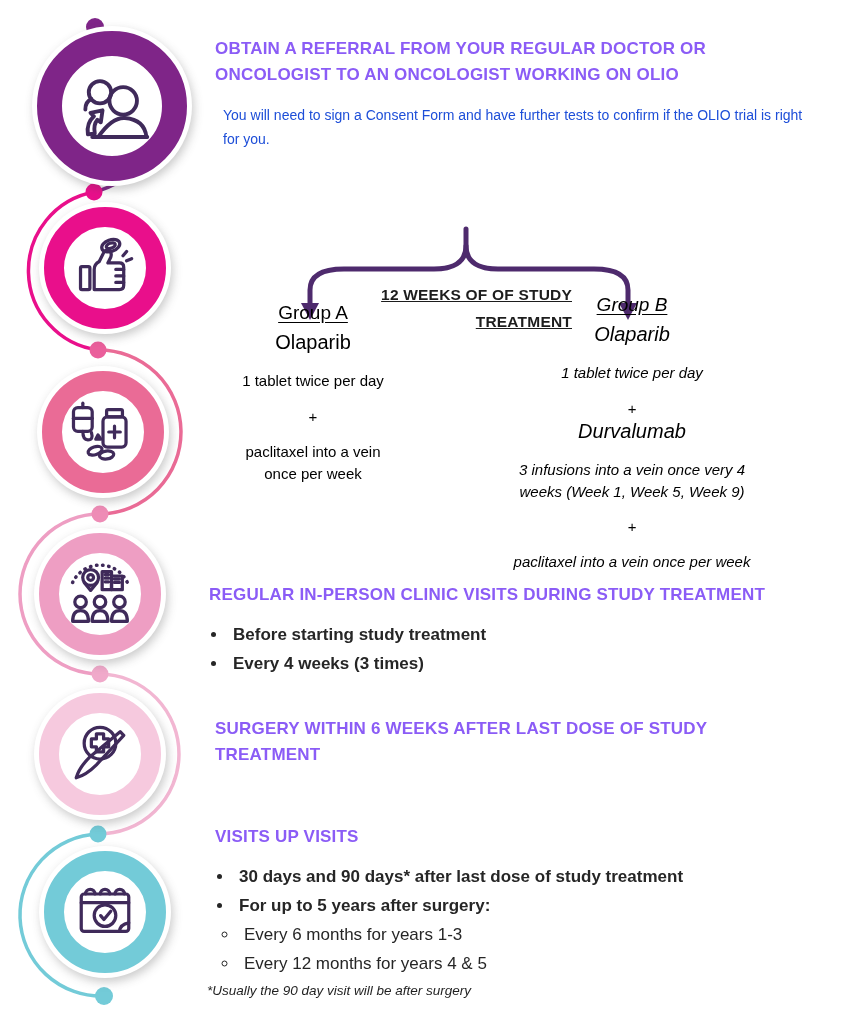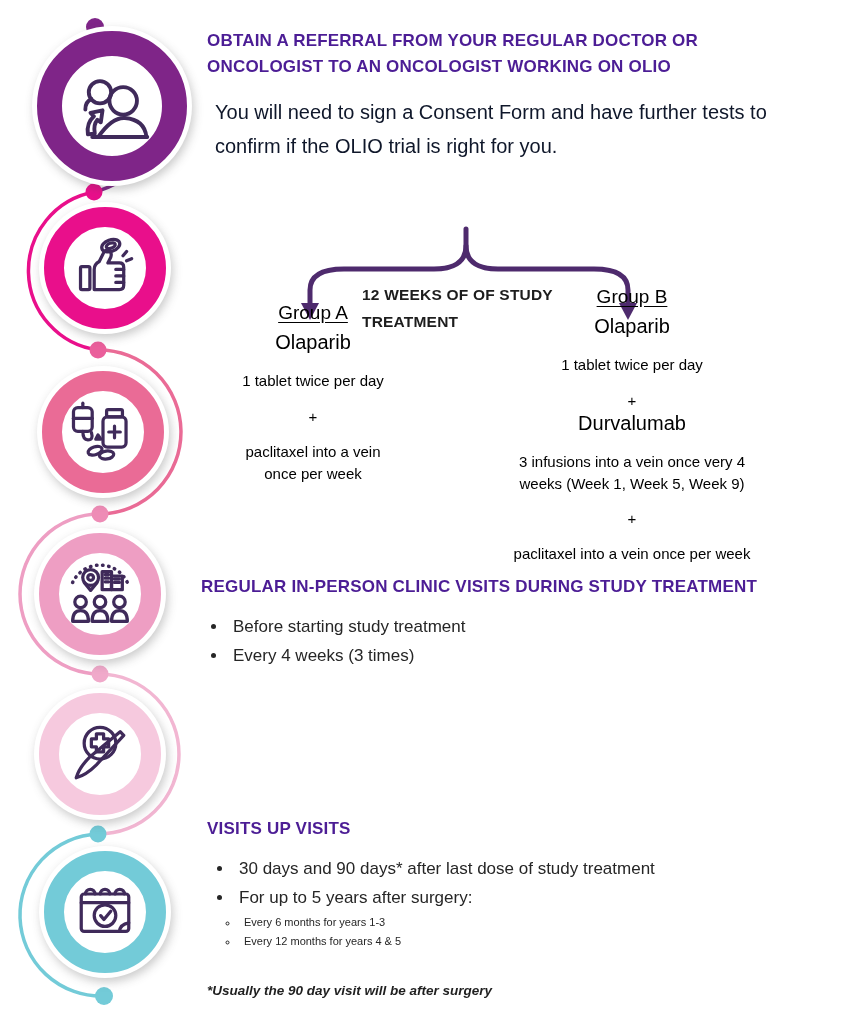--- a/index.html
+++ b/index.html
@@ -16,38 +16,38 @@
     box-shadow:2px 4px 10px rgba(70,70,70,.28); padding:5px; box-sizing:content-box;
   }
   .ring {
     width:100%; height:100%; border-radius:50%; box-sizing:border-box;
     display:flex; align-items:center; justify-content:center; background:#fff;
   }
   .icon-svg { display:block; }
   
   .sec { position:absolute; }
   .h {
-    font-weight:700; color:#4c1d95; font-size:17px; line-height:1.55;
-    letter-spacing:.2px; margin:0;
-  }
-  .body-text { font-size:20px; line-height:1.68; color:#0f172a; margin:8px; }
+    font-weight:700; color:#8b5cf6; font-size:17px; line-height:1.55;
+    letter-spacing:.2px; margin:8px;
+  }
+  .body-text { font-size:14px; line-height:1.68; color:#1d4ed8; margin:16px; }
   ul.bullets { margin:13px 0 0 0; padding:0 0 0 27px; list-style:disc; }
-  ul.bullets li { font-size:17px; line-height:1.7; color:#262626; padding-left:5px; }
+  ul.bullets li { font-size:17px; line-height:1.7; color:#262626; padding-left:5px;font-weight:bold; }
   ul.sub-bullets { margin:0; padding:0 0 0 32px; list-style:circle; }
-  ul.sub-bullets li { font-size:11px; line-height:1.7; color:#262626; padding-left:5px; }
+  ul.sub-bullets li { font-size:17px; line-height:1.7; color:#262626; padding-left:5px; }
   .group-col { position:absolute; text-align:center; color:#000000; }
   .group-title { font-size:19px; text-decoration:underline; text-underline-offset:3px; margin:0 0 7px 0; }
   .drug-name { font-size:20px; margin:0 0 8px 0; }
   .dose { font-size:15px; line-height:1.45; margin:16px; }
   .plus { font-size:15px; margin:3px 0; }
   .center-label {
     position:absolute; font-weight:700; font-size:15.5px; line-height:1.72;
-    text-align:left; color:#1d1d1d; letter-spacing:.2px;
-  }
-  .footnote { font-size:13.5px; font-style:italic; font-weight:700; color:#1f1f1f; }
+    text-align:right; color:#1d1d1d; letter-spacing:.2px;text-decoration:underline;
+  }
+  .footnote { font-size:13.5px; font-style:italic; font-weight:400; color:#1f1f1f; }
 </style>
 </head>
 <body>
 
 <div class="page">
 
   <div class="timeline">
     <svg class="timeline-svg" width="215" height="1024" viewBox="0 0 215 1024" fill="none">
       <path d="M 95 27 A 85 85 0 0 1 94 192" stroke="#7f2588" stroke-width="3.5"></path>
       <path d="M 94 192 A 80 80 0 0 0 98 350" stroke="#e90f8b" stroke-width="3.5"></path>
@@ -169,39 +169,42 @@
   <div class="center-label" style="left:362px; top:282px; width:210px;">12 WEEKS OF OF STUDY TREATMENT</div>
 
   <div class="group-col" style="left:215px; top:302px; width:196px;">
     <div class="group-title">Group A</div>
     <div class="drug-name">Olaparib</div>
     <div class="dose">1 tablet twice per day</div>
     <div class="plus">+</div>
     <div class="dose">paclitaxel into a vein once per week</div>
   </div>
 
-  <div class="group-col" style="left:496px; top:286px; width:272px;">
+  <div class="group-col" style="left:496px; top:294px; width:272px;font-style:italic;">
     <div class="group-title">Group B</div>
     <div class="drug-name">Olaparib</div>
     <div class="dose">1 tablet twice per day</div>
     <div class="plus">+</div>
     <div class="drug-name" style="margin-bottom:4px;">Durvalumab</div>
     <div class="dose">3 infusions into a vein once very 4 weeks (Week 1, Week 5, Week 9)</div>
     <div class="plus">+</div>
     <div class="dose">paclitaxel into a vein once per week</div>
   </div>
 
   <div class="sec" style="left:201px; top:574px; width:628px;">
     <h2 class="h">REGULAR IN-PERSON CLINIC VISITS DURING STUDY TREATMENT</h2>
     <ul class="bullets">
       <li>Before starting study treatment</li>
       <li>Every 4 weeks (3 times)</li>
     </ul>
   </div>
 
+  <div class="sec" style="left:207px; top:708px; width:600px;">
+    <h2 class="h">SURGERY WITHIN 6 WEEKS AFTER LAST DOSE OF STUDY TREATMENT</h2>
+  </div>
 
   <div class="sec" style="left:207px; top:816px; width:628px;">
     <h2 class="h">VISITS UP VISITS</h2>
     <ul class="bullets">
       <li>30 days and 90 days* after last dose of study treatment</li>
       <li>For up to 5 years after surgery:</li>
     </ul>
     <ul class="sub-bullets">
       <li>Every 6 months for years 1-3</li>
       <li>Every 12 months for years 4 &amp; 5</li>

